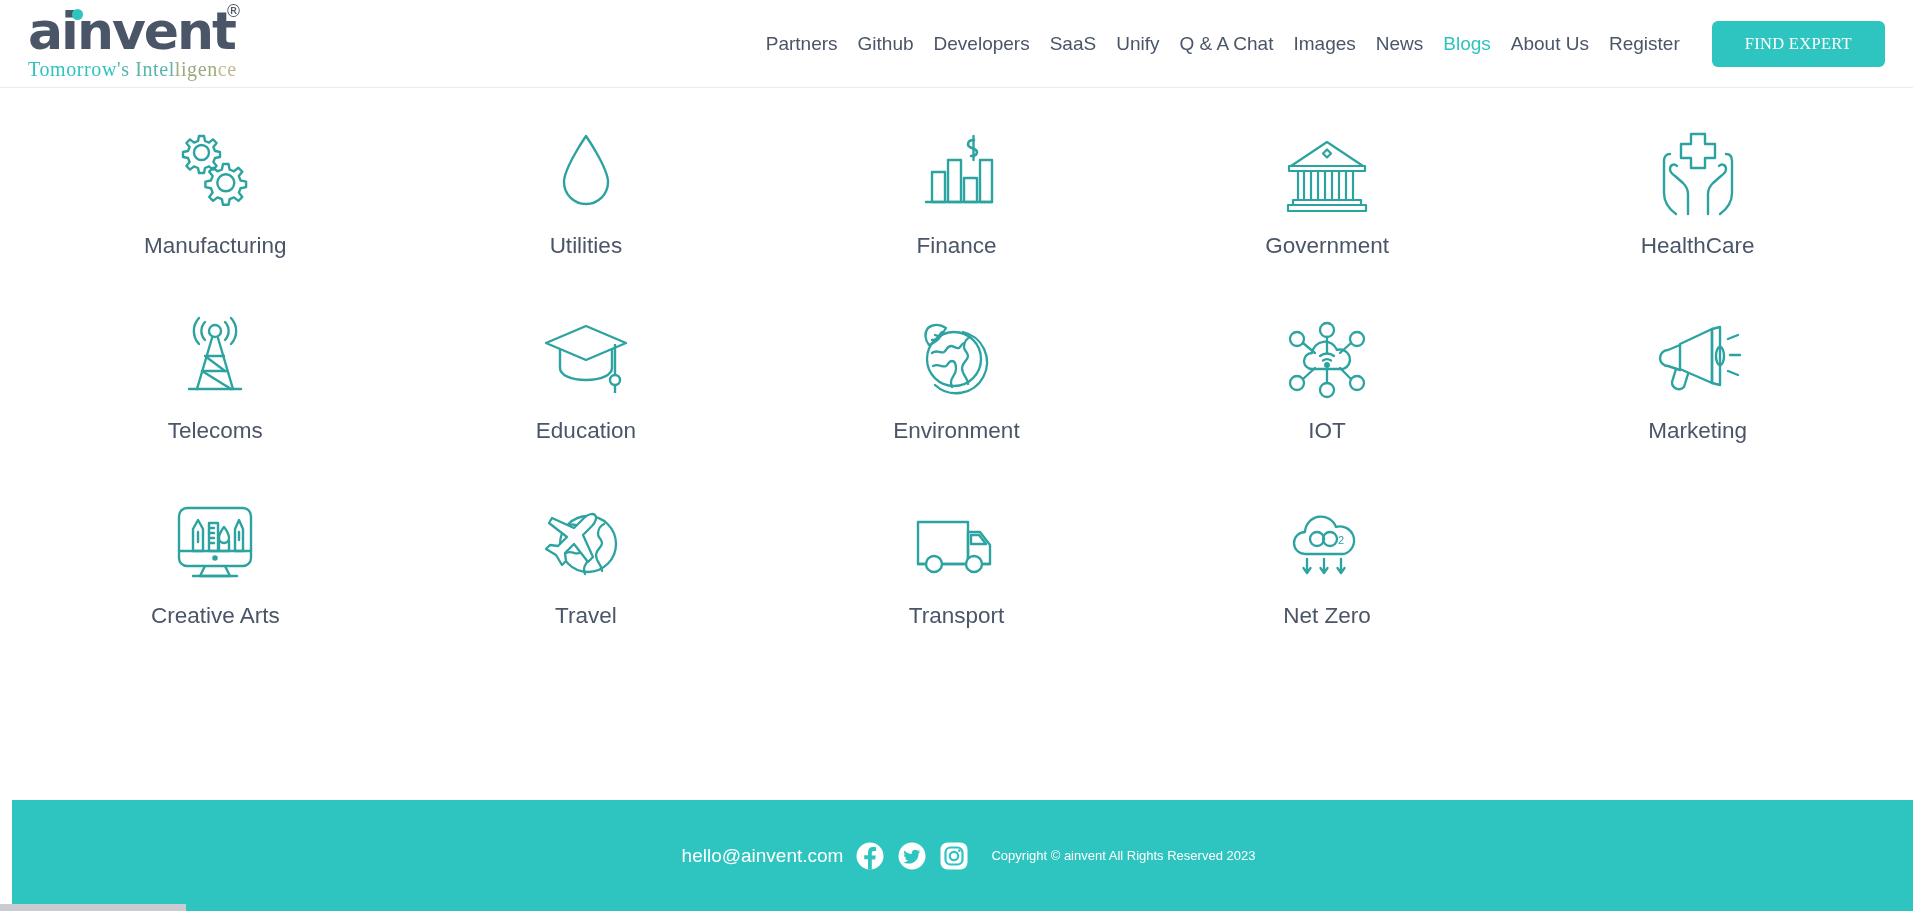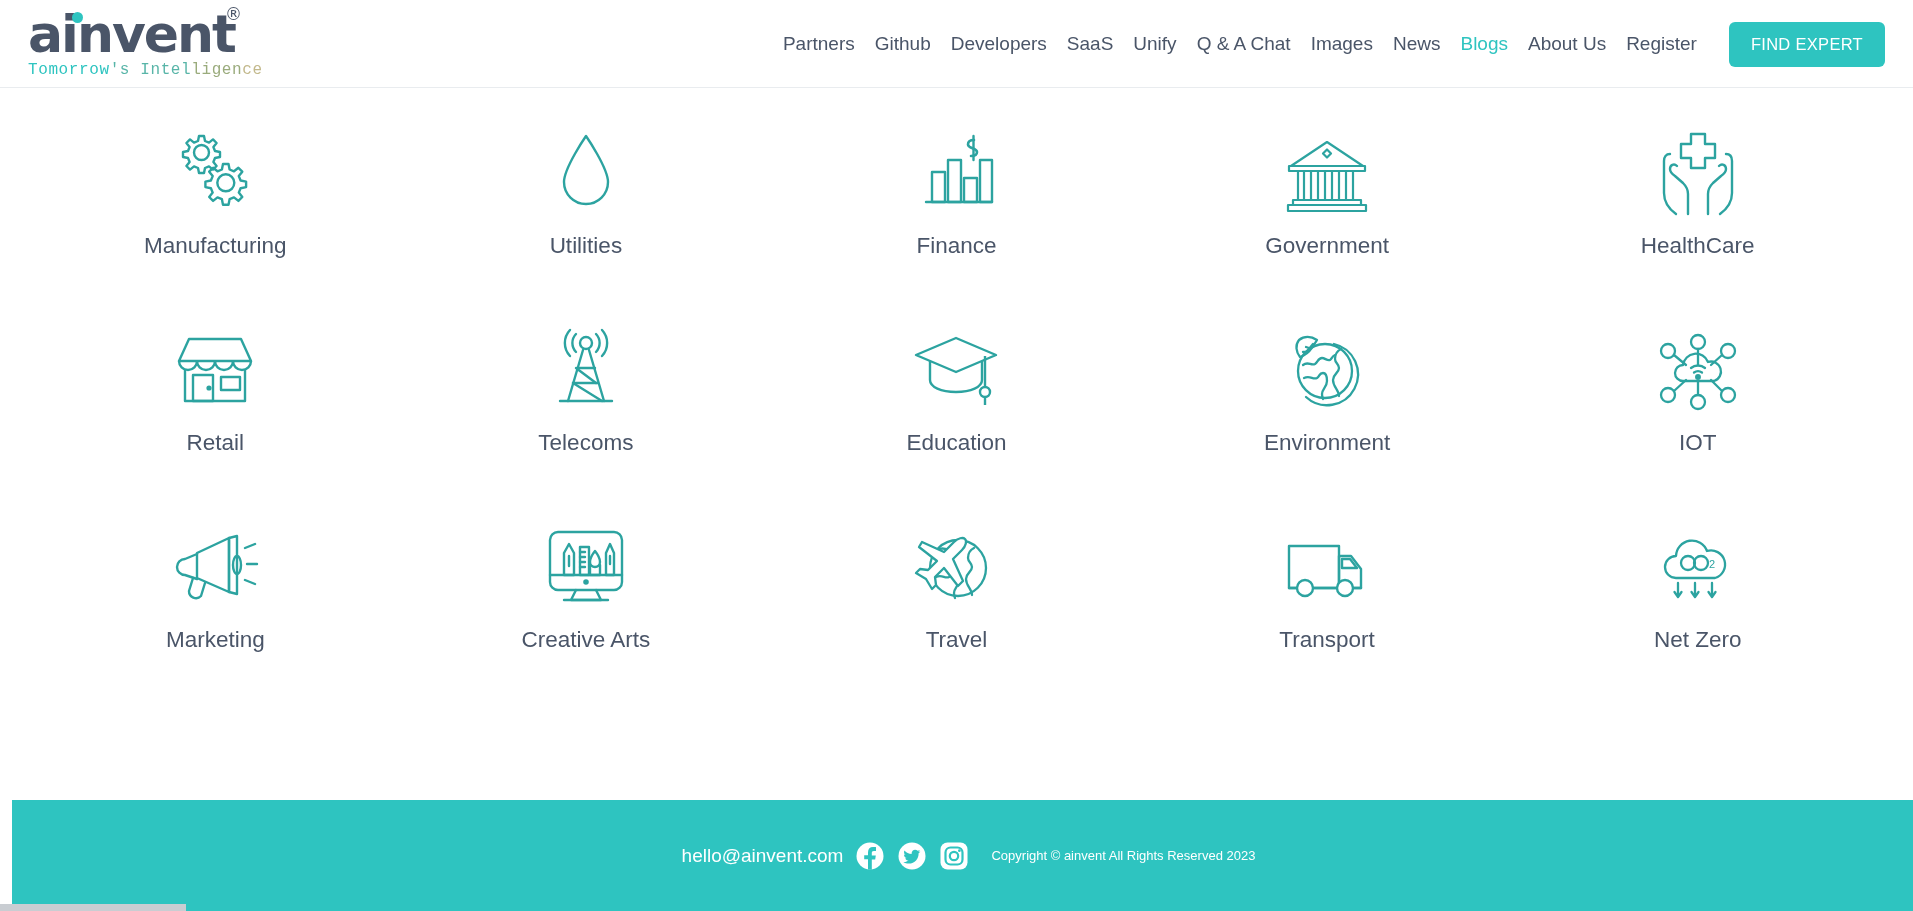--- a/index.html
+++ b/index.html
@@ -49,24 +49,24 @@
   }
   .logo-reg {
     position: absolute;
     right: 36px; top: -2px;
     font-size: 17px;
     font-weight: normal;
     color: #4a5568;
     letter-spacing: 0;
   }
   .logo-tag {
-    font-size: 16px;
+    font-size: 20px;
     letter-spacing: 0.6px;
     margin-top: 1px;
-    font-family: Liberation Mono, monospace;
+    font-family: Liberation Serif, serif;
   }
   .logo-tag .t1 { color: #2ec4c0; }
   .logo-tag .t2 { color: #58b5a8; }
   .logo-tag .t3 { color: #9aab7c; }
   .logo-tag .t4 { color: #c3b98c; }
 
   .nav {
     position: absolute;
     right: 28px;
     top: 0;
@@ -86,33 +86,33 @@
   }
   .nav-item.active { color: #2ec4c0; }
   .find-expert {
     margin-left: 22px;
     background: #2ec4c0;
     color: #ffffff;
     font-size: 16.5px;
     letter-spacing: 0.3px;
     border: none;
     border-radius: 6px;
-    padding: 13px 22px;
+    padding: 13px 33px;
     cursor: pointer;
-    font-family: Liberation Sans, sans-serif;
+    font-family: Liberation Serif, serif;
   }
 
   
   .grid {
     width: 100%;
     padding: 36px 30px 0 30px;
     display: grid;
     grid-template-columns: repeat(5, 1fr);
     grid-auto-rows: 185px;
-    row-gap: 12px;
+    row-gap: 0;
   }
   .cell {
     display: flex;
     flex-direction: column;
     align-items: center;
     justify-content: flex-start;
     cursor: pointer;
   }
   .cell-icon {
     height: 96px;
@@ -268,36 +268,20 @@
         <path d="M41 8 h14 v10 h10 v14 h-10 v10 h-14 v-10 h-10 v-14 h10z"></path>
         <path d="M20 28 c-4 0-6 3-6 7 l0 32 c0 9 5 16 12 21"></path>
         <path d="M27 40 c-3-3-7-1-7 3 0 3 2 5 5 7 l8 7 c3 3 5 6 5 11 l0 20"></path>
         <path d="M76 28 c4 0 6 3 6 7 l0 32 c0 9-5 16-12 21"></path>
         <path d="M69 40 c3-3 7-1 7 3 0 3-2 5-5 7 l-8 7 c-3 3-5 6-5 11 l0 20"></path>
       </svg>
     </div>
     <div class="cell-label">HealthCare</div>
   </div>
 
-  <div class="cell">
-    <div class="cell-icon">
-      <svg width="96" height="92" viewBox="0 0 96 92" fill="none" stroke="#2ca3a0" stroke-width="2.4" stroke-linejoin="round">
-        <path d="M22 16 h52 l10 22 H12z"></path>
-        <path d="M12 38 c0 5 4 9 9 9 s9-4 9-9"></path>
-        <path d="M30 38 c0 5 4 9 9 9 s9-4 9-9"></path>
-        <path d="M48 38 c0 5 4 9 9 9 s9-4 9-9"></path>
-        <path d="M66 38 c0 5 4 9 9 9 s9-4 9-9"></path>
-        <path d="M18 46 v32 h60 v-32"></path>
-        <rect x="26" y="52" width="20" height="26"></rect>
-        <circle cx="42" cy="65" r="1.4" fill="#2ca3a0"></circle>
-        <rect x="54" y="54" width="19" height="13"></rect>
-      </svg>
-    </div>
-    <div class="cell-label">Retail</div>
-  </div>
 
   <div class="cell">
     <div class="cell-icon">
       <svg width="96" height="92" viewBox="0 0 96 92" fill="none" stroke="#2ca3a0" stroke-width="2.4" stroke-linejoin="round" stroke-linecap="round">
         <circle cx="48" cy="20" r="6"></circle>
         <path d="M38 11 a13 13 0 0 0 0 18"></path>
         <path d="M58 11 a13 13 0 0 1 0 18"></path>
         <path d="M32 7 a19 19 0 0 0 0 26"></path>
         <path d="M64 7 a19 19 0 0 1 0 26"></path>
         <path d="M45 27 L30 78"></path>

